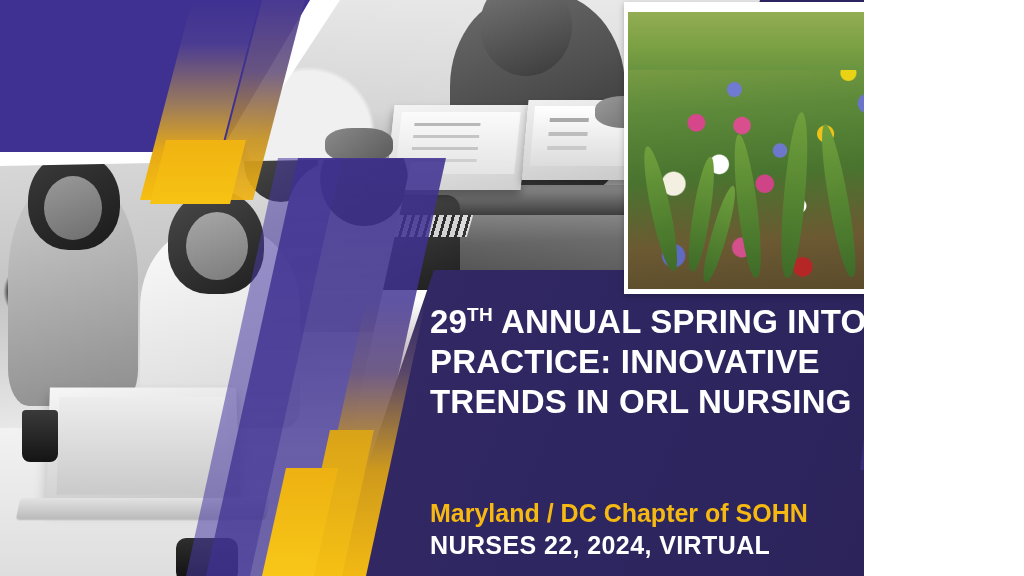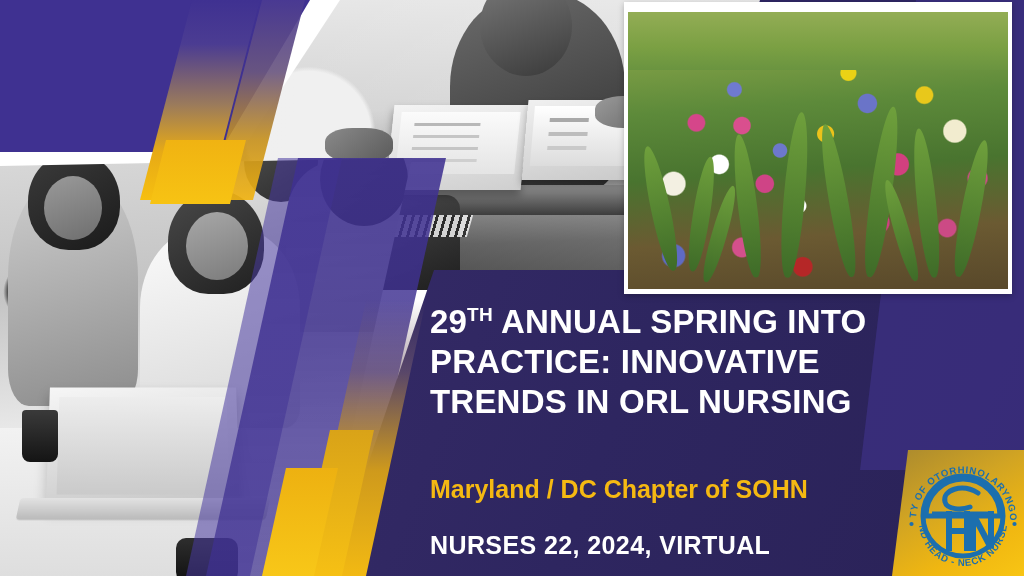--- a/index.html
+++ b/index.html
@@ -1,17 +1,17 @@
 <!DOCTYPE html>
 <html><head>
 <meta charset="utf-8">
 <style>
   html,body{margin:0;padding:0;background:#fff;}
   #banner{
-    position:relative;width:1024px;height:576px;overflow:hidden;
+    position:relative;width:864px;height:576px;overflow:hidden;
     background:#0f766e;
     font-family:"Liberation Sans","DejaVu Sans",sans-serif;
   }
 
   
   .layer{position:absolute;}
 
   
   .white-base{left:0;top:0;width:1024px;height:576px;background:#ffffff;}
 
@@ -213,21 +213,21 @@
     background:linear-gradient(180deg,#93ad55,#7ba043 60%,#6a9440 100%);}
 
   
   .title{
     position:absolute;left:430px;top:302px;width:510px;
     color:#ffffff;font-weight:bold;font-size:33px;line-height:40px;
     letter-spacing:.2px;text-transform:uppercase;
   }
   .title sup{font-size:19px;line-height:0;vertical-align:super;font-weight:bold;}
   .subtitle{
-    position:absolute;left:430px;top:474px;width:520px;
+    position:absolute;left:430px;top:498px;width:520px;
     color:#f5b912;font-weight:bold;font-size:25px;line-height:30px;
   }
   .eventdate{
     position:absolute;left:430px;top:530px;width:520px;
     color:#ffffff;font-weight:bold;font-size:25px;line-height:30px;letter-spacing:.4px;
   }
 
   
   .logo-block{
     left:892px;top:450px;width:132px;height:126px;

